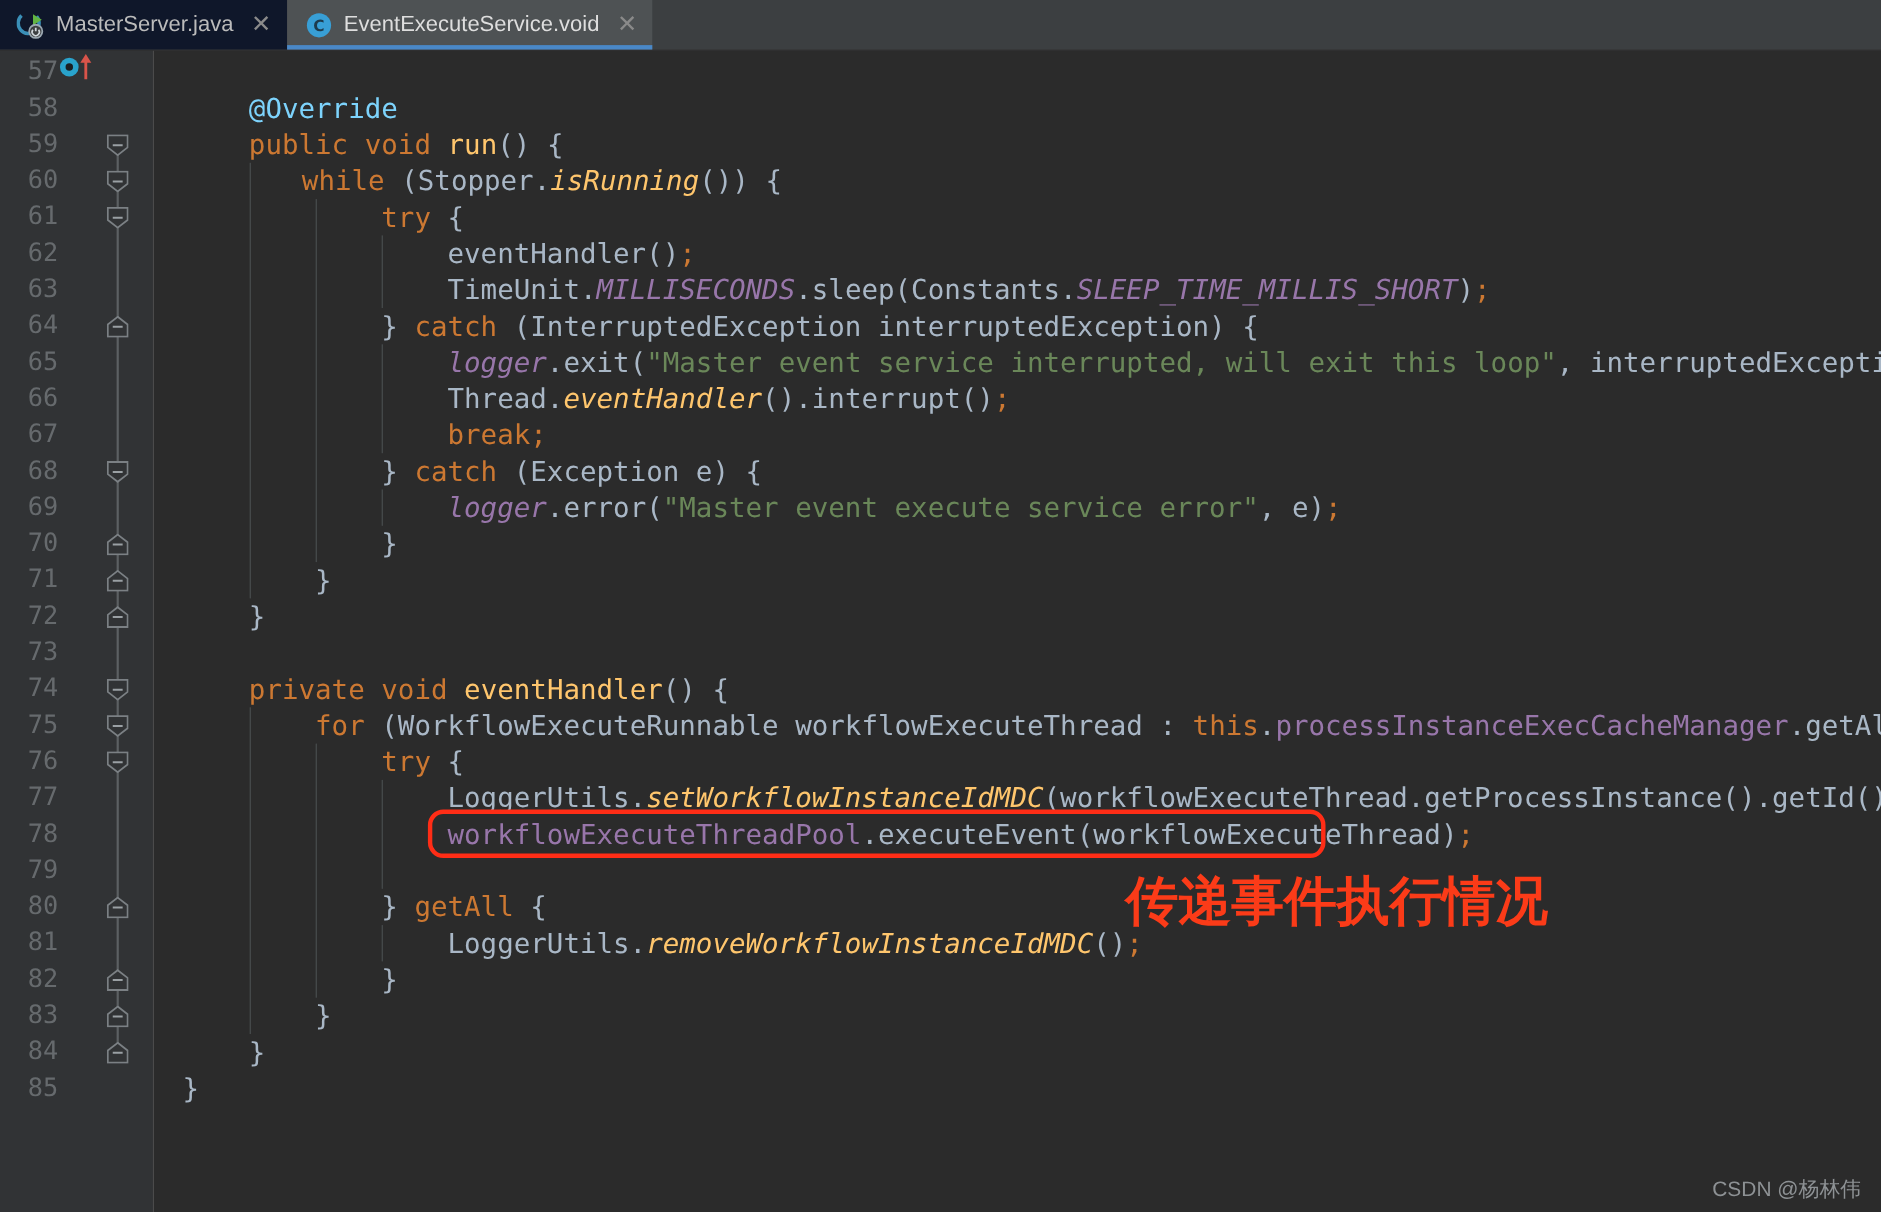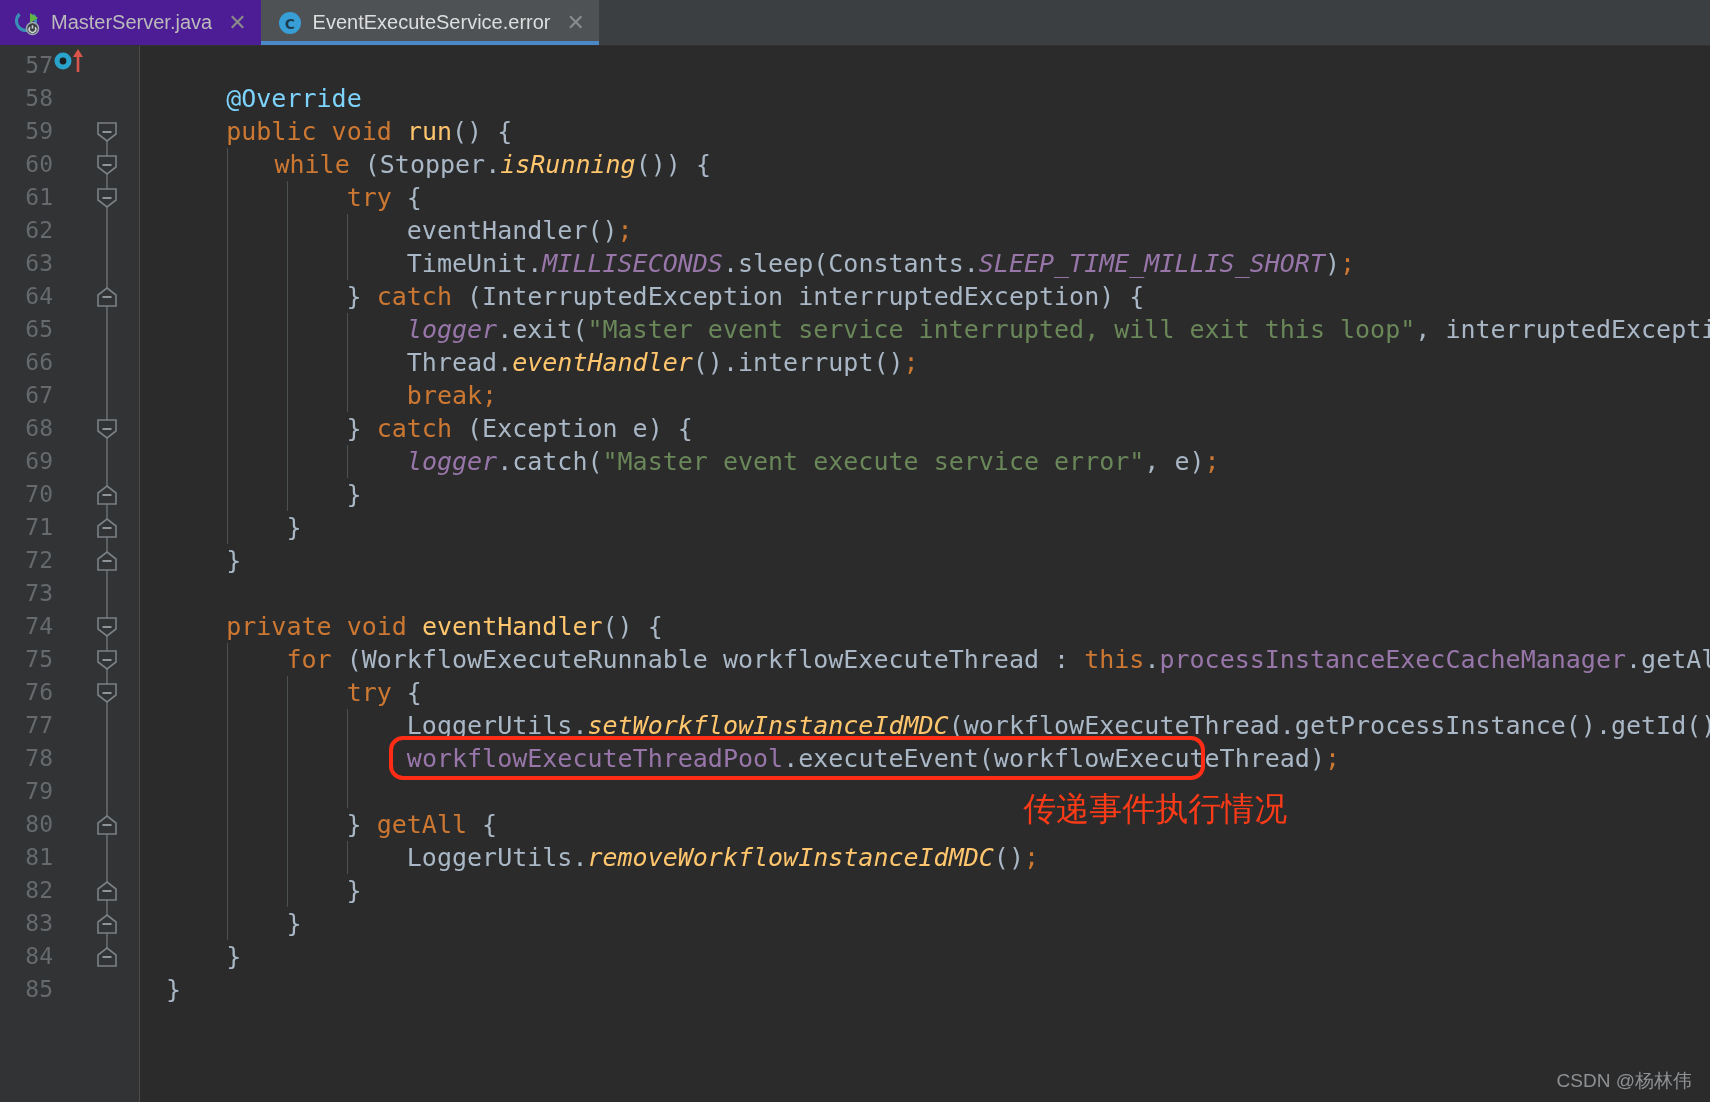--- a/index.html
+++ b/index.html
@@ -25,21 +25,21 @@
     align-items: center;
     gap: 10px;
     padding: 0 14px 0 16px;
     font-family: "Liberation Sans", sans-serif;
     font-size: 20px;
     color: #bbbbbb;
     position: relative;
     cursor: default;
     user-select: none;
   }
-  .tab.inactive { background: #4c1d95; padding-left: 15px; }
+  .tab.inactive { background: #0f172a; padding-left: 15px; }
   .tab.active   { background: #4e5254; color: #dedede; }
   .tab.active::after {
     content: "";
     position: absolute;
     left: 0; right: 0; bottom: 0;
     height: 4px;
     background: #4a88c7;
   }
   .tab .close {
     color: #8a8a8a;
@@ -135,22 +135,22 @@
   #redbox {
     position: absolute;
     border: 4px solid #ff2d16;
     border-radius: 14px;
     pointer-events: none;
   }
   #redlabel {
     position: absolute;
     color: #fb3b18;
     font-family: "Liberation Sans", sans-serif;
-    font-size: 33px;
-    font-weight: normal;
+    font-size: 48px;
+    font-weight: bold;
     white-space: nowrap;
   }
   #watermark {
     position: absolute;
     right: 18px;
     bottom: 8px;
     color: #8d9194;
     font-family: "Liberation Sans", sans-serif;
     font-size: 19px;
   }
@@ -174,21 +174,21 @@
     <span class="close">✕</span>
   </div>
 
   <div class="tab active">
     <span class="tabicon">
       <svg width="26" height="26" viewBox="0 0 26 26">
         <circle cx="13" cy="13" r="11" fill="#389fd6"></circle>
         <text x="13" y="18.5" text-anchor="middle" font-family="DejaVu Sans, sans-serif" font-size="14" font-weight="bold" fill="#1d3b4d">C</text>
       </svg>
     </span>
-    <span>EventExecuteService.error</span>
+    <span>EventExecuteService.void</span>
     <span class="close">✕</span>
   </div>
 </div>
 
 <div id="editor">
 
   <div id="gutter">
     <div id="lnums">
         <div class="lnum" style="top: 3px;">57</div>
         <div class="lnum" style="top: 36px;">58</div>
@@ -312,21 +312,21 @@
         <div class="cline" style="top: 69px; left: 25px;"><span class="def">    </span><span class="kw">public</span><span class="def"> </span><span class="kw">void</span><span class="def"> </span><span class="meth">run</span><span class="def">() {</span></div>
         <div class="cline" style="top: 102px; left: 13px;"><span class="def">        </span><span class="kw">while</span><span class="def"> (Stopper.</span><span class="smeth">isRunning</span><span class="def">()) {</span></div>
         <div class="cline" style="top: 135px; left: 25px;"><span class="def">            </span><span class="kw">try</span><span class="def"> {</span></div>
         <div class="cline" style="top: 168px; left: 25px;"><span class="def">                eventHandler()</span><span class="sem">;</span></div>
         <div class="cline" style="top: 201px; left: 25px;"><span class="def">                TimeUnit.</span><span class="sfld">MILLISECONDS</span><span class="def">.sleep(Constants.</span><span class="sfld">SLEEP_TIME_MILLIS_SHORT</span><span class="def">)</span><span class="sem">;</span></div>
         <div class="cline" style="top: 234px; left: 25px;"><span class="def">            } </span><span class="kw">catch</span><span class="def"> (InterruptedException interruptedException) {</span></div>
         <div class="cline" style="top: 267px; left: 25px;"><span class="def">                </span><span class="sfld">logger</span><span class="def">.exit(</span><span class="str">"Master event service interrupted, will exit this loop"</span><span class="def">, interruptedException)</span></div>
         <div class="cline" style="top: 300px; left: 25px;"><span class="def">                Thread.</span><span class="smeth">eventHandler</span><span class="def">().interrupt()</span><span class="sem">;</span></div>
         <div class="cline" style="top: 333px; left: 25px;"><span class="def">                </span><span class="kw">break</span><span class="sem">;</span></div>
         <div class="cline" style="top: 366px; left: 25px;"><span class="def">            } </span><span class="kw">catch</span><span class="def"> (Exception e) {</span></div>
-        <div class="cline" style="top: 399px; left: 25px;"><span class="def">                </span><span class="sfld">logger</span><span class="def">.catch(</span><span class="str">"Master event execute service error"</span><span class="def">, e)</span><span class="sem">;</span></div>
+        <div class="cline" style="top: 399px; left: 25px;"><span class="def">                </span><span class="sfld">logger</span><span class="def">.error(</span><span class="str">"Master event execute service error"</span><span class="def">, e)</span><span class="sem">;</span></div>
         <div class="cline" style="top: 432px; left: 25px;"><span class="def">            }</span></div>
         <div class="cline" style="top: 465px; left: 25px;"><span class="def">        }</span></div>
         <div class="cline" style="top: 498px; left: 25px;"><span class="def">    }</span></div>
         <div class="cline" style="top: 531px; left: 25px;"></div>
         <div class="cline" style="top: 564px; left: 25px;"><span class="def">    </span><span class="kw">private</span><span class="def"> </span><span class="kw">void</span><span class="def"> </span><span class="meth">eventHandler</span><span class="def">() {</span></div>
         <div class="cline" style="top: 597px; left: 25px;"><span class="def">        </span><span class="kw">for</span><span class="def"> (WorkflowExecuteRunnable workflowExecuteThread : </span><span class="kw">this</span><span class="def">.</span><span class="fld">processInstanceExecCacheManager</span><span class="def">.getAll()) {</span></div>
         <div class="cline" style="top: 630px; left: 25px;"><span class="def">            </span><span class="kw">try</span><span class="def"> {</span></div>
         <div class="cline" style="top: 663px; left: 25px;"><span class="def">                LoggerUtils.</span><span class="smeth">setWorkflowInstanceIdMDC</span><span class="def">(workflowExecuteThread.getProcessInstance().getId())</span></div>
         <div class="cline" style="top: 696px; left: 25px;"><span class="def">                </span><span class="fld">workflowExecuteThreadPool</span><span class="def">.executeEvent(workflowExecuteThread)</span><span class="sem">;</span></div>
         <div class="cline" style="top: 729px; left: 25px;"></div>

